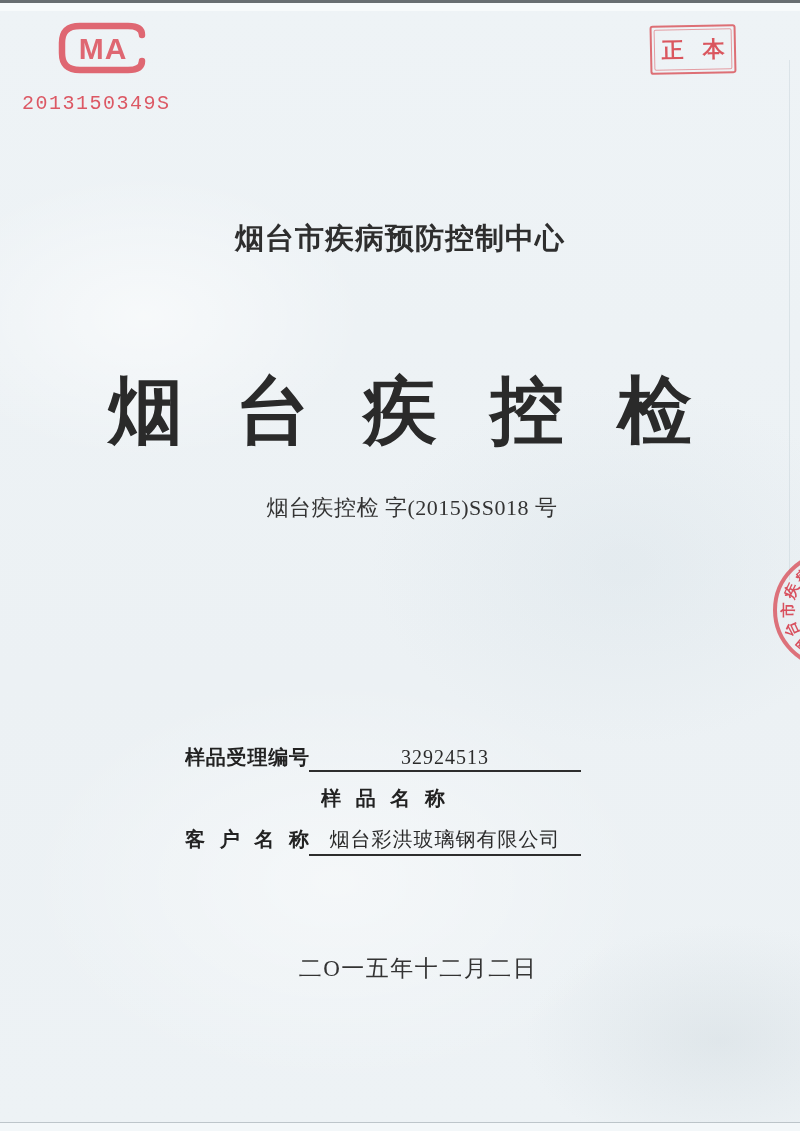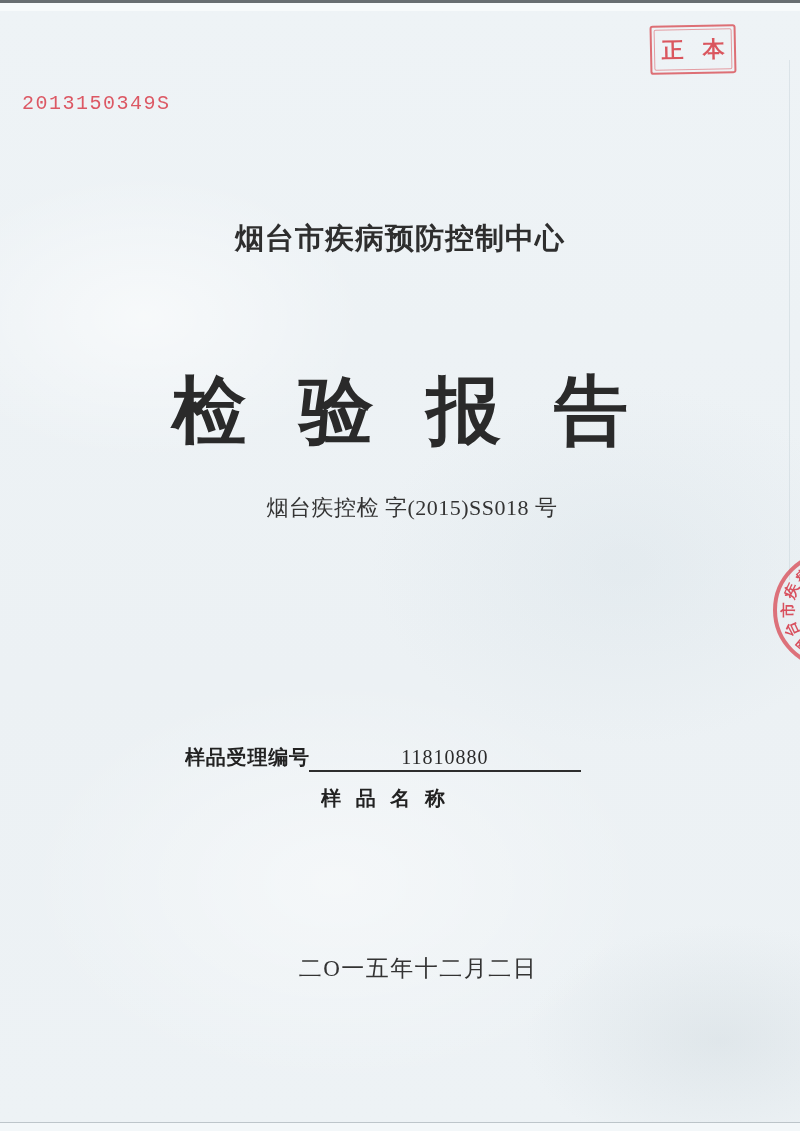--- a/index.html
+++ b/index.html
@@ -100,40 +100,50 @@
 </style>
 </head>
 <body>
 
 <div class="page">
 
   <div class="edge-top"></div>
   <div class="edge-top-band"></div>
   <div class="crease-v"></div>
 
+  <div class="cma-stamp">
+    <svg width="100" height="56" viewBox="0 0 100 56" xmlns="http://www.w3.org/2000/svg">
+      <path d="M 86 15 C 86 8, 80 6, 72 6 L 24 6 C 11 6, 6 12, 6 23 L 6 33 C 6 44, 11 50, 24 50 L 72 50 C 80 50, 86 48, 86 41" fill="none" stroke="#dd5460" stroke-width="6.5" stroke-linecap="round"></path>
+      <text x="47" y="39" text-anchor="middle" font-family="Liberation Sans, sans-serif" font-size="30" font-weight="bold" fill="#dd5460" letter-spacing="1">MA</text>
+    </svg>
+  </div>
   <div class="cma-number">2013150349S</div>
 
   <div class="copy-stamp">
     <div class="copy-stamp-inner"></div>
     <div class="copy-stamp-text">正本</div>
   </div>
 
   <div class="org-title">烟台市疾病预防控制中心</div>
 
-  <div class="main-title">检验报告</div>
+  <div class="main-title">烟台疾控检</div>
 
   <div class="report-number">烟台疾控检 字(2015)SS018 号</div>
 
   <div class="fields">
     <div class="field-row">
       <span class="field-label">样品受理编号</span>
-      <span class="field-value">11810880</span>
+      <span class="field-value">32924513</span>
     </div>
     <div class="field-row">
       <span class="field-label">样 品 名 称</span>
+    </div>
+    <div class="field-row">
+      <span class="field-label">客 户 名 称</span>
+      <span class="field-value">烟台彩洪玻璃钢有限公司</span>
     </div>
   </div>
 
   <div class="report-date">二O一五年十二月二日</div>
 
   <div class="side-seal"></div>
   <span class="seal-char c0">病</span>
   <span class="seal-char c1">疾</span>
   <span class="seal-char c2">市</span>
   <span class="seal-char c3">台</span>

